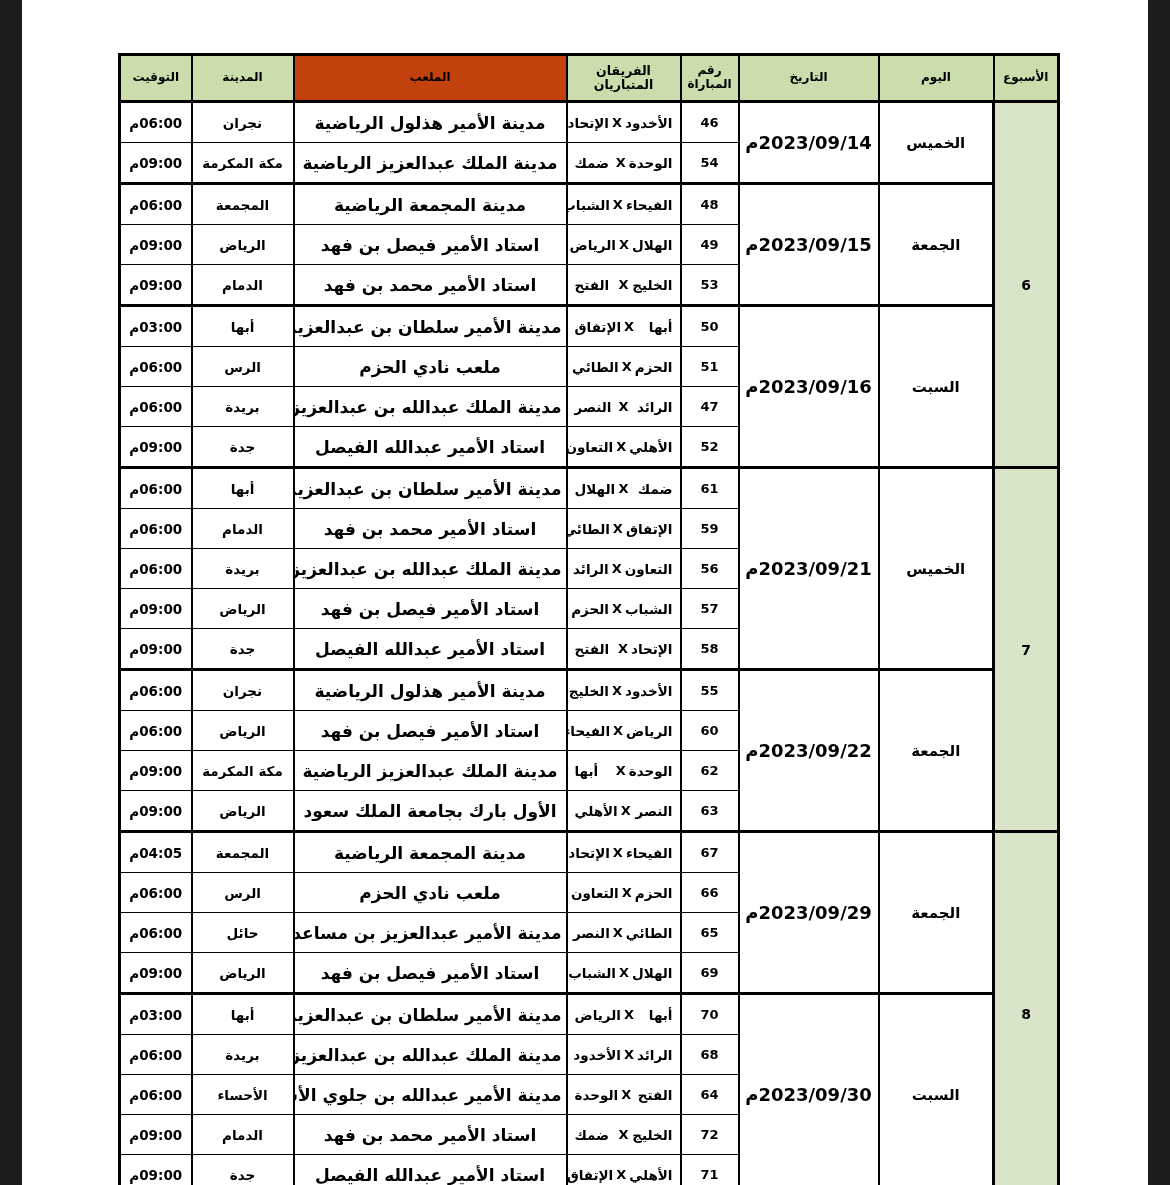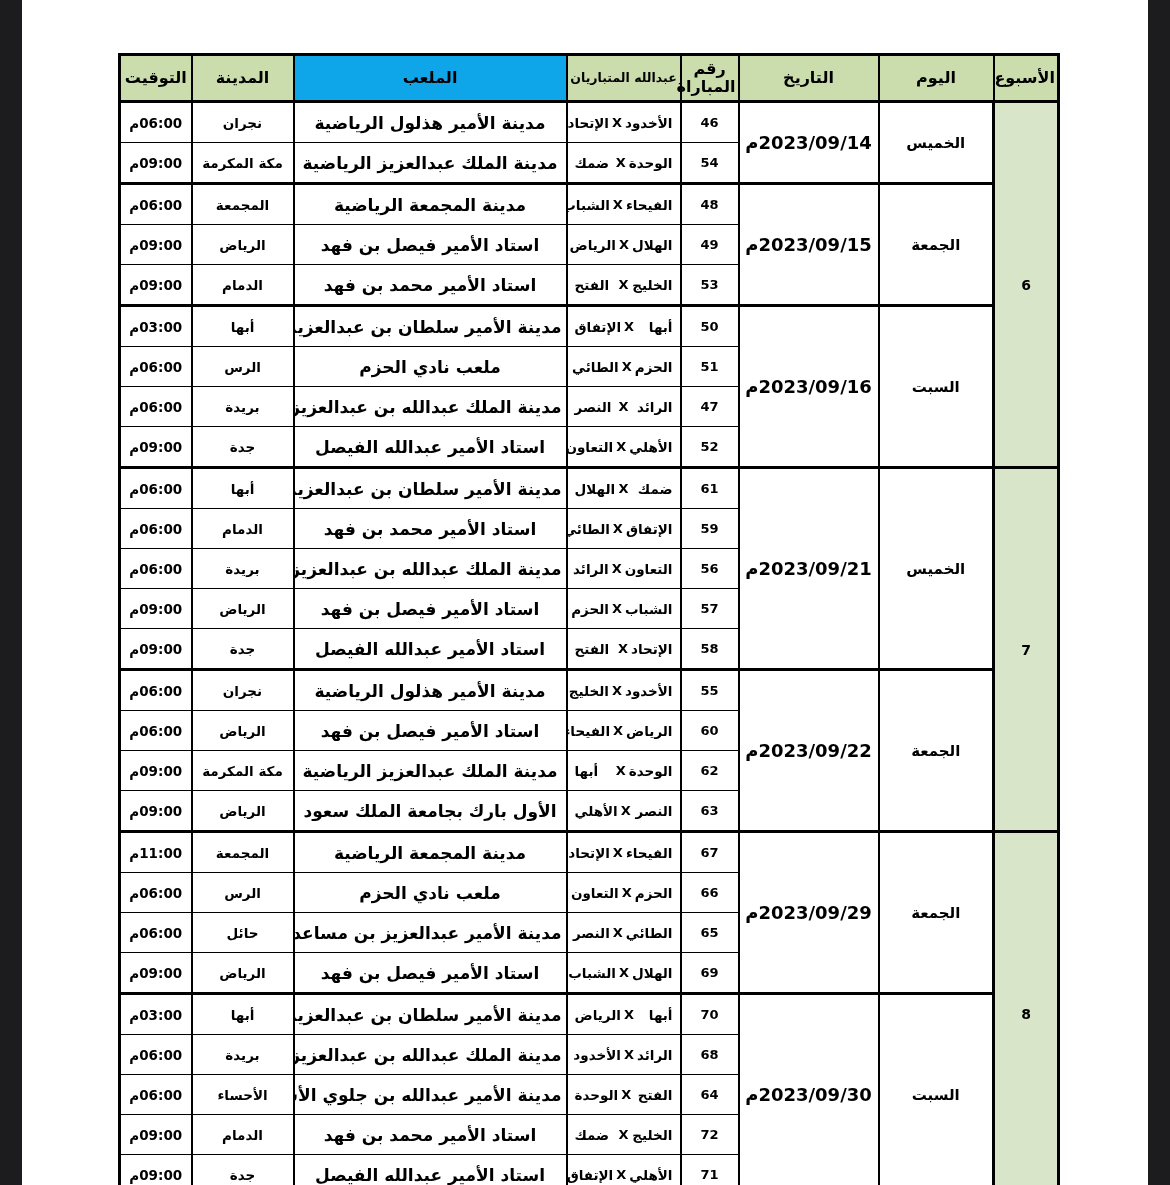--- a/index.html
+++ b/index.html
@@ -14,21 +14,21 @@
   .table-wrap{position:absolute;left:118px;top:53px;width:939px;}
   table{
     border-collapse:collapse;width:939px;table-layout:fixed;
     direction:rtl;border:3px solid #000;
   }
   col.c-week{width:65px;} col.c-day{width:115px;} col.c-date{width:140px;}
   col.c-num{width:58px;} col.c-teams{width:114px;} col.c-stadium{width:273px;}
   col.c-city{width:102px;} col.c-time{width:72px;}
   th{
     border:2px solid #000;border-bottom:3px solid #000;
-    height:40px;font-size:16px;line-height:1.15;
+    height:40px;font-size:12px;line-height:1.15;
     text-align:center;vertical-align:middle;padding:2px;
   }
   th.teams-h{font-size:12.5px;}
   td{
     border-left:2px solid #000;border-right:2px solid #000;
     border-top:1.5px solid #000;border-bottom:1.5px solid #000;
     height:37px;font-size:13.5px;text-align:center;vertical-align:middle;
     padding:1px 4px;overflow:hidden;white-space:nowrap;
   }
   tr.day-start td{border-top:3px solid #000;}
@@ -60,22 +60,22 @@
         <col class="c-stadium">
         <col class="c-city">
         <col class="c-time">
     </colgroup>
     <thead>
         <tr>
           <th style="background: rgb(203, 220, 173); margin-left: 16px;">الأسبوع</th>
           <th style="background: rgb(203, 220, 173);">اليوم</th>
           <th style="background: rgb(203, 220, 173);">التاريخ</th>
           <th style="background: rgb(203, 220, 173);">رقم المباراة</th>
-          <th class="teams-h" style="background: rgb(203, 220, 173);">عبدالله المتباريان</th>
-          <th style="background: #0ea5e9;">الملعب</th>
+          <th class="teams-h" style="background: rgb(203, 220, 173);">الفريقان المتباريان</th>
+          <th style="background: #c2410c;">الملعب</th>
           <th style="background: rgb(203, 220, 173);">المدينة</th>
           <th style="background: rgb(203, 220, 173);">التوقيت</th>
         </tr>
       </thead>
     <tbody>
         <tr class="day-start">
           <td class="week-cell" rowspan="9" style="background: rgb(217, 229, 200);">6</td>
           <td class="day-cell" rowspan="2">الخميس</td>
           <td class="date-cell" rowspan="2">2023/09/14م</td>
           <td class="num-cell">46</td>
@@ -327,21 +327,21 @@
           <td class="num-cell">67</td>
           <td class="teams-cell">
             <div class="teams-flex">
               <span class="team-home">الفيحاء</span>
               <span class="vs">X</span>
               <span class="team-away">الإتحاد</span>
             </div>
           </td>
           <td class="stadium-cell">مدينة المجمعة الرياضية</td>
           <td class="city-cell">المجمعة</td>
-          <td class="time-cell">11:00م</td>
+          <td class="time-cell">04:05م</td>
         </tr>
         <tr>
           <td class="num-cell">66</td>
           <td class="teams-cell">
             <div class="teams-flex">
               <span class="team-home">الحزم</span>
               <span class="vs">X</span>
               <span class="team-away">التعاون</span>
             </div>
           </td>

